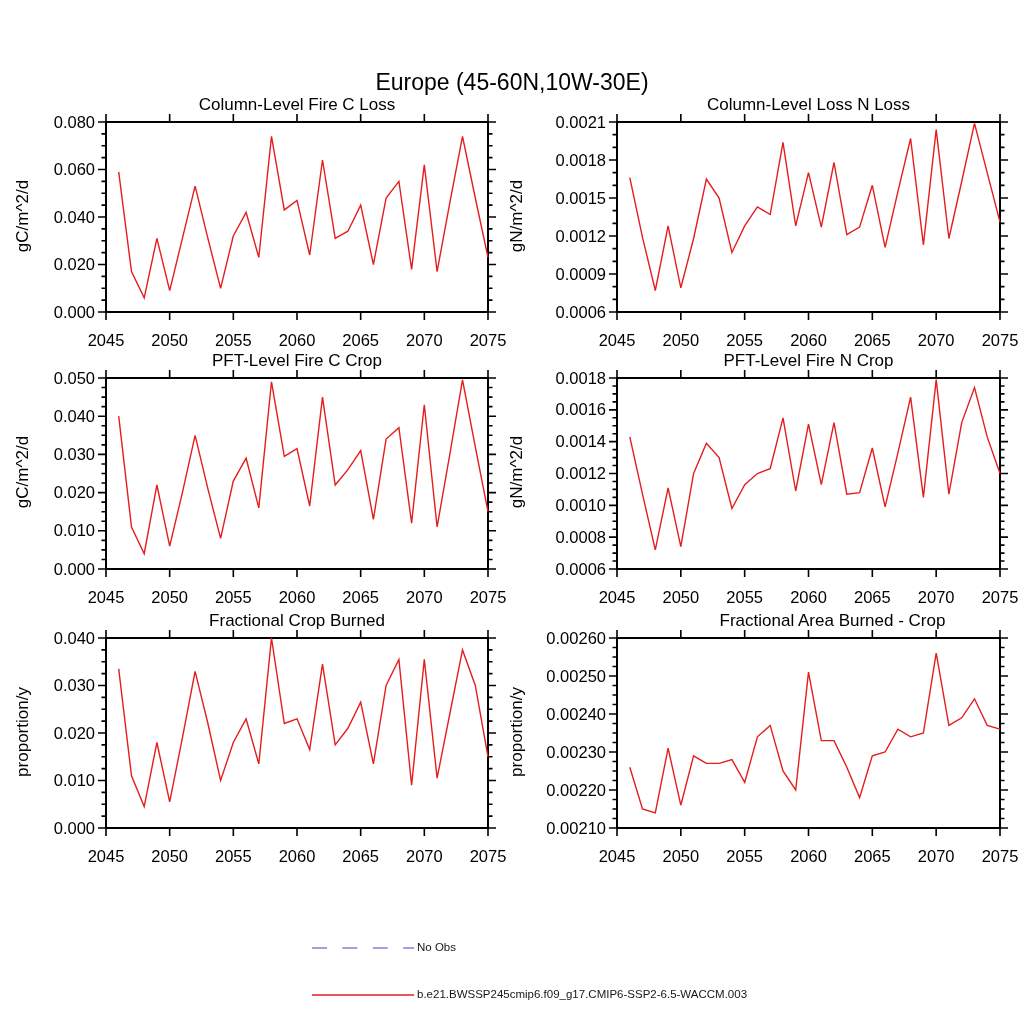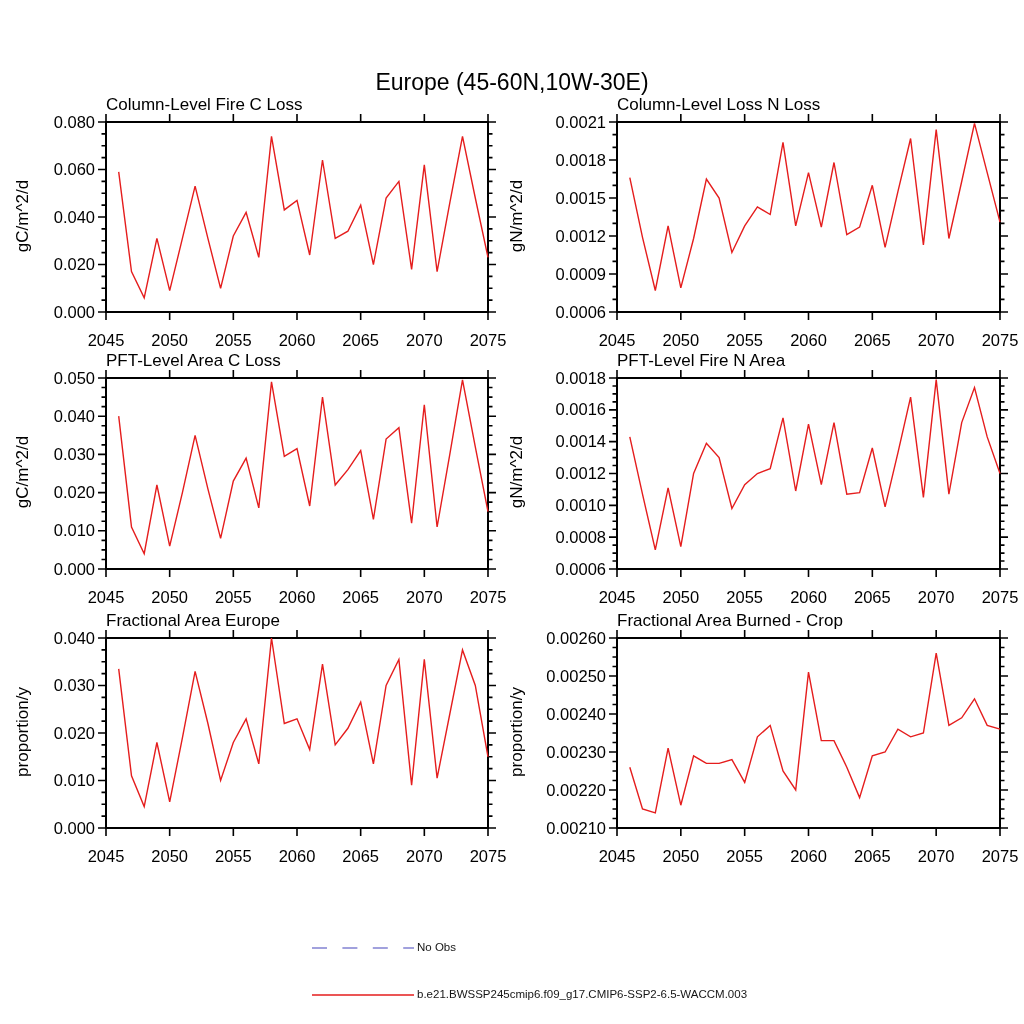--- a/index.html
+++ b/index.html
@@ -1,20 +1,20 @@
 <!DOCTYPE html>
 <html><head>
 <meta charset="utf-8">
 <style>
   html,body{margin:0;padding:0;background:#fff;}
   body{width:1024px;height:1024px;font-family:"Liberation Sans",sans-serif;color:#000;}
   .page{position:relative;width:1024px;height:1024px;background:#ffffff;overflow:hidden;}
   .main-title{position:absolute;left:112px;top:49px;width:800px;text-align:center;
               font-size:23px;letter-spacing:0px;color:#000;margin-top:20px;}
-  .panel-title{position:absolute;text-align:left;font-size:17px;color:#000;white-space:nowrap;}
+  .panel-title{position:absolute;text-align:center;font-size:17px;color:#000;white-space:nowrap;}
   .ylab{position:absolute;width:200px;text-align:center;font-size:17px;color:#000;
         transform:rotate(-90deg);white-space:nowrap;}
   .plot-svg{position:absolute;overflow:visible;}
   .legend-svg{position:absolute;}
   .legend-label{position:absolute;font-size:11.5px;color:#151515;white-space:nowrap;}
 </style>
 </head>
 <body>
 
 <div class="page">
@@ -64,21 +64,21 @@
         <text x="67" y="171.5" text-anchor="end" font-size="16.5" font-family="&quot;Liberation Sans&quot;, sans-serif" fill="#000">0.0009</text>
         <text x="67" y="133.5" text-anchor="end" font-size="16.5" font-family="&quot;Liberation Sans&quot;, sans-serif" fill="#000">0.0012</text>
         <text x="67" y="95.49999999999999" text-anchor="end" font-size="16.5" font-family="&quot;Liberation Sans&quot;, sans-serif" fill="#000">0.0015</text>
         <text x="67" y="57.49999999999999" text-anchor="end" font-size="16.5" font-family="&quot;Liberation Sans&quot;, sans-serif" fill="#000">0.0018</text>
         <text x="67" y="19.5" text-anchor="end" font-size="16.5" font-family="&quot;Liberation Sans&quot;, sans-serif" fill="#000">0.0021</text>
         <polyline points="90.8,69.7 103.5,129.3 116.3,182.5 129.1,117.9 141.8,179.9 154.6,130.5 167.4,71.0 180.1,90.0 192.9,144.5 205.7,117.9 218.4,98.9 231.2,106.5 244.0,34.3 256.7,117.9 269.5,64.7 282.3,119.1 295.0,54.5 307.8,126.7 320.6,119.1 333.3,77.3 346.1,139.4 358.9,83.7 371.6,30.5 384.4,136.9 397.2,21.6 409.9,130.5 422.7,73.5 435.5,15.3 448.2,64.7 461.0,114.1" fill="none" stroke="#e51d1d" stroke-width="1.4"></polyline>
       </svg>
   </div>
 
   <div>
-    <div class="panel-title" style="left:106px;top:351px;width:382px">PFT-Level Area C Loss</div>
+    <div class="panel-title" style="left:106px;top:351px;width:382px">PFT-Level Fire C Crop</div>
     <div class="ylab" style="left:-77px;top:462px">gC/m^2/d</div>
     <svg class="plot-svg" width="478" height="247" viewBox="0 0 478 247" style="left: 28px; top: 364px;">
         <rect x="78" y="14" width="382" height="191" fill="none" stroke="#000000" stroke-width="2"></rect>
         <g>
           <path d="M78 14L78 6M78 205L78 213M141.66666666666666 14L141.66666666666666 6M141.66666666666666 205L141.66666666666666 213M205.33333333333331 14L205.33333333333331 6M205.33333333333331 205L205.33333333333331 213M269 14L269 6M269 205L269 213M332.66666666666663 14L332.66666666666663 6M332.66666666666663 205L332.66666666666663 213M396.33333333333337 14L396.33333333333337 6M396.33333333333337 205L396.33333333333337 213M460 14L460 6M460 205L460 213M78 205L70 205M460 205L468 205M78 166.79999999999998L70 166.79999999999998M460 166.79999999999998L468 166.79999999999998M78 128.6L70 128.6M460 128.6L468 128.6M78 90.40000000000002L70 90.40000000000002M460 90.40000000000002L468 90.40000000000002M78 52.20000000000001L70 52.20000000000001M460 52.20000000000001L468 52.20000000000001M78 14L70 14M460 14L468 14M78 195.45L73.5 195.45M460 195.45L464.5 195.45M78 185.9L73.5 185.9M460 185.9L464.5 185.9M78 176.35L73.5 176.35M460 176.35L464.5 176.35M78 157.25000000000003L73.5 157.25000000000003M460 157.25000000000003L464.5 157.25000000000003M78 147.70000000000002L73.5 147.70000000000002M460 147.70000000000002L464.5 147.70000000000002M78 138.15L73.5 138.15M460 138.15L464.5 138.15M78 119.05000000000001L73.5 119.05000000000001M460 119.05000000000001L464.5 119.05000000000001M78 109.5L73.5 109.5M460 109.5L464.5 109.5M78 99.95L73.5 99.95M460 99.95L464.5 99.95M78 80.85000000000001L73.5 80.85000000000001M460 80.85000000000001L464.5 80.85000000000001M78 71.30000000000001L73.5 71.30000000000001M460 71.30000000000001L464.5 71.30000000000001M78 61.75000000000001L73.5 61.75000000000001M460 61.75000000000001L464.5 61.75000000000001M78 42.65L73.5 42.65M460 42.65L464.5 42.65M78 33.100000000000016L73.5 33.100000000000016M460 33.100000000000016L464.5 33.100000000000016M78 23.550000000000008L73.5 23.550000000000008M460 23.550000000000008L464.5 23.550000000000008" stroke="#000000" stroke-width="1.6" fill="none"></path>
         </g>
         <text x="78" y="239" text-anchor="middle" font-size="16.5" font-family="&quot;Liberation Sans&quot;, sans-serif" fill="#000">2045</text>
         <text x="141.66666666666666" y="239" text-anchor="middle" font-size="16.5" font-family="&quot;Liberation Sans&quot;, sans-serif" fill="#000">2050</text>
         <text x="205.33333333333331" y="239" text-anchor="middle" font-size="16.5" font-family="&quot;Liberation Sans&quot;, sans-serif" fill="#000">2055</text>
         <text x="269" y="239" text-anchor="middle" font-size="16.5" font-family="&quot;Liberation Sans&quot;, sans-serif" fill="#000">2060</text>
@@ -89,21 +89,21 @@
         <text x="67" y="172.29999999999998" text-anchor="end" font-size="16.5" font-family="&quot;Liberation Sans&quot;, sans-serif" fill="#000">0.010</text>
         <text x="67" y="134.1" text-anchor="end" font-size="16.5" font-family="&quot;Liberation Sans&quot;, sans-serif" fill="#000">0.020</text>
         <text x="67" y="95.90000000000002" text-anchor="end" font-size="16.5" font-family="&quot;Liberation Sans&quot;, sans-serif" fill="#000">0.030</text>
         <text x="67" y="57.70000000000001" text-anchor="end" font-size="16.5" font-family="&quot;Liberation Sans&quot;, sans-serif" fill="#000">0.040</text>
         <text x="67" y="19.5" text-anchor="end" font-size="16.5" font-family="&quot;Liberation Sans&quot;, sans-serif" fill="#000">0.050</text>
         <polyline points="90.7,52.2 103.5,163.0 116.2,189.7 128.9,121.0 141.7,182.1 154.4,128.6 167.1,71.3 179.9,124.8 192.6,174.4 205.3,117.1 218.1,94.2 230.8,143.9 243.5,17.8 256.3,92.3 269.0,84.7 281.7,142.0 294.5,33.1 307.2,121.0 319.9,105.7 332.7,86.6 345.4,155.3 358.1,75.1 370.9,63.7 383.6,159.2 396.3,40.7 409.1,163.0 421.8,90.4 434.5,15.9 447.3,82.8 460.0,147.7" fill="none" stroke="#e51d1d" stroke-width="1.4"></polyline>
       </svg>
   </div>
 
   <div>
-    <div class="panel-title" style="left:617px;top:351px;width:383px">PFT-Level Fire N Area</div>
+    <div class="panel-title" style="left:617px;top:351px;width:383px">PFT-Level Fire N Crop</div>
     <div class="ylab" style="left:417px;top:462px">gN/m^2/d</div>
     <svg class="plot-svg" width="479" height="247" viewBox="0 0 479 247" style="left: 539px; top: 364px;">
         <rect x="78" y="14" width="383" height="191" fill="none" stroke="#000000" stroke-width="2"></rect>
         <g>
           <path d="M78 14L78 6M78 205L78 213M141.83333333333331 14L141.83333333333331 6M141.83333333333331 205L141.83333333333331 213M205.66666666666666 14L205.66666666666666 6M205.66666666666666 205L205.66666666666666 213M269.5 14L269.5 6M269.5 205L269.5 213M333.3333333333333 14L333.3333333333333 6M333.3333333333333 205L333.3333333333333 213M397.1666666666667 14L397.1666666666667 6M397.1666666666667 205L397.1666666666667 213M461 14L461 6M461 205L461 213M78 205L70 205M461 205L469 205M78 173.16666666666666L70 173.16666666666666M461 173.16666666666666L469 173.16666666666666M78 141.33333333333331L70 141.33333333333331M461 141.33333333333331L469 141.33333333333331M78 109.5L70 109.5M461 109.5L469 109.5M78 77.66666666666666L70 77.66666666666666M461 77.66666666666666L469 77.66666666666666M78 45.833333333333314L70 45.833333333333314M461 45.833333333333314L469 45.833333333333314M78 14L70 14M461 14L469 14M78 197.04166666666666L73.5 197.04166666666666M461 197.04166666666666L465.5 197.04166666666666M78 189.0833333333333L73.5 189.0833333333333M461 189.0833333333333L465.5 189.0833333333333M78 181.12499999999997L73.5 181.12499999999997M461 181.12499999999997L465.5 181.12499999999997M78 165.20833333333331L73.5 165.20833333333331M461 165.20833333333331L465.5 165.20833333333331M78 157.24999999999997L73.5 157.24999999999997M461 157.24999999999997L465.5 157.24999999999997M78 149.29166666666663L73.5 149.29166666666663M461 149.29166666666663L465.5 149.29166666666663M78 133.37499999999994L73.5 133.37499999999994M461 133.37499999999994L465.5 133.37499999999994M78 125.41666666666663L73.5 125.41666666666663M461 125.41666666666663L465.5 125.41666666666663M78 117.45833333333333L73.5 117.45833333333333M461 117.45833333333333L465.5 117.45833333333333M78 101.54166666666669L73.5 101.54166666666669M461 101.54166666666669L465.5 101.54166666666669M78 93.58333333333333L73.5 93.58333333333333M461 93.58333333333333L465.5 93.58333333333333M78 85.62499999999999L73.5 85.62499999999999M461 85.62499999999999L465.5 85.62499999999999M78 69.70833333333334L73.5 69.70833333333334M461 69.70833333333334L465.5 69.70833333333334M78 61.749999999999986L73.5 61.749999999999986M461 61.749999999999986L465.5 61.749999999999986M78 53.79166666666663L73.5 53.79166666666663M461 53.79166666666663L465.5 53.79166666666663M78 37.87499999999999L73.5 37.87499999999999M461 37.87499999999999L465.5 37.87499999999999M78 29.916666666666636L73.5 29.916666666666636M461 29.916666666666636L465.5 29.916666666666636M78 21.958333333333286L73.5 21.958333333333286M461 21.958333333333286L465.5 21.958333333333286" stroke="#000000" stroke-width="1.6" fill="none"></path>
         </g>
         <text x="78" y="239" text-anchor="middle" font-size="16.5" font-family="&quot;Liberation Sans&quot;, sans-serif" fill="#000">2045</text>
         <text x="141.83333333333331" y="239" text-anchor="middle" font-size="16.5" font-family="&quot;Liberation Sans&quot;, sans-serif" fill="#000">2050</text>
         <text x="205.66666666666666" y="239" text-anchor="middle" font-size="16.5" font-family="&quot;Liberation Sans&quot;, sans-serif" fill="#000">2055</text>
         <text x="269.5" y="239" text-anchor="middle" font-size="16.5" font-family="&quot;Liberation Sans&quot;, sans-serif" fill="#000">2060</text>
@@ -115,21 +115,21 @@
         <text x="67" y="146.83333333333331" text-anchor="end" font-size="16.5" font-family="&quot;Liberation Sans&quot;, sans-serif" fill="#000">0.0010</text>
         <text x="67" y="115" text-anchor="end" font-size="16.5" font-family="&quot;Liberation Sans&quot;, sans-serif" fill="#000">0.0012</text>
         <text x="67" y="83.16666666666666" text-anchor="end" font-size="16.5" font-family="&quot;Liberation Sans&quot;, sans-serif" fill="#000">0.0014</text>
         <text x="67" y="51.333333333333314" text-anchor="end" font-size="16.5" font-family="&quot;Liberation Sans&quot;, sans-serif" fill="#000">0.0016</text>
         <text x="67" y="19.5" text-anchor="end" font-size="16.5" font-family="&quot;Liberation Sans&quot;, sans-serif" fill="#000">0.0018</text>
         <polyline points="90.8,72.9 103.5,130.2 116.3,185.9 129.1,123.8 141.8,182.7 154.6,109.5 167.4,79.3 180.1,93.6 192.9,144.5 205.7,120.6 218.4,109.5 231.2,104.7 244.0,53.8 256.7,127.0 269.5,60.2 282.3,120.6 295.0,58.6 307.8,130.2 320.6,128.6 333.3,84.0 346.1,142.9 358.9,88.8 371.6,33.1 384.4,133.4 397.2,15.6 409.9,130.2 422.7,58.6 435.5,23.5 448.2,72.9 461.0,109.5" fill="none" stroke="#e51d1d" stroke-width="1.4"></polyline>
       </svg>
   </div>
 
   <div>
-    <div class="panel-title" style="left:106px;top:611px;width:382px">Fractional Area Europe</div>
+    <div class="panel-title" style="left:106px;top:611px;width:382px">Fractional Crop Burned</div>
     <div class="ylab" style="left:-77px;top:722px">proportion/y</div>
     <svg class="plot-svg" width="478" height="246" viewBox="0 0 478 246" style="left: 28px; top: 624px;">
         <rect x="78" y="14" width="382" height="190" fill="none" stroke="#000000" stroke-width="2"></rect>
         <g>
           <path d="M78 14L78 6M78 204L78 212M141.66666666666666 14L141.66666666666666 6M141.66666666666666 204L141.66666666666666 212M205.33333333333331 14L205.33333333333331 6M205.33333333333331 204L205.33333333333331 212M269 14L269 6M269 204L269 212M332.66666666666663 14L332.66666666666663 6M332.66666666666663 204L332.66666666666663 212M396.33333333333337 14L396.33333333333337 6M396.33333333333337 204L396.33333333333337 212M460 14L460 6M460 204L460 212M78 204L70 204M460 204L468 204M78 156.5L70 156.5M460 156.5L468 156.5M78 109L70 109M460 109L468 109M78 61.50000000000001L70 61.50000000000001M460 61.50000000000001L468 61.50000000000001M78 14L70 14M460 14L468 14M78 192.125L73.5 192.125M460 192.125L464.5 192.125M78 180.25000000000003L73.5 180.25000000000003M460 180.25000000000003L464.5 180.25000000000003M78 168.375L73.5 168.375M460 168.375L464.5 168.375M78 144.625L73.5 144.625M460 144.625L464.5 144.625M78 132.75L73.5 132.75M460 132.75L464.5 132.75M78 120.875L73.5 120.875M460 120.875L464.5 120.875M78 97.12500000000001L73.5 97.12500000000001M460 97.12500000000001L464.5 97.12500000000001M78 85.25L73.5 85.25M460 85.25L464.5 85.25M78 73.375L73.5 73.375M460 73.375L464.5 73.375M78 49.625L73.5 49.625M460 49.625L464.5 49.625M78 37.75000000000002L73.5 37.75000000000002M460 37.75000000000002L464.5 37.75000000000002M78 25.87500000000001L73.5 25.87500000000001M460 25.87500000000001L464.5 25.87500000000001" stroke="#000000" stroke-width="1.6" fill="none"></path>
         </g>
         <text x="78" y="238" text-anchor="middle" font-size="16.5" font-family="&quot;Liberation Sans&quot;, sans-serif" fill="#000">2045</text>
         <text x="141.66666666666666" y="238" text-anchor="middle" font-size="16.5" font-family="&quot;Liberation Sans&quot;, sans-serif" fill="#000">2050</text>
         <text x="205.33333333333331" y="238" text-anchor="middle" font-size="16.5" font-family="&quot;Liberation Sans&quot;, sans-serif" fill="#000">2055</text>
         <text x="269" y="238" text-anchor="middle" font-size="16.5" font-family="&quot;Liberation Sans&quot;, sans-serif" fill="#000">2060</text>
@@ -139,21 +139,21 @@
         <text x="67" y="209.5" text-anchor="end" font-size="16.5" font-family="&quot;Liberation Sans&quot;, sans-serif" fill="#000">0.000</text>
         <text x="67" y="162" text-anchor="end" font-size="16.5" font-family="&quot;Liberation Sans&quot;, sans-serif" fill="#000">0.010</text>
         <text x="67" y="114.5" text-anchor="end" font-size="16.5" font-family="&quot;Liberation Sans&quot;, sans-serif" fill="#000">0.020</text>
         <text x="67" y="67" text-anchor="end" font-size="16.5" font-family="&quot;Liberation Sans&quot;, sans-serif" fill="#000">0.030</text>
         <text x="67" y="19.5" text-anchor="end" font-size="16.5" font-family="&quot;Liberation Sans&quot;, sans-serif" fill="#000">0.040</text>
         <polyline points="90.7,44.9 103.5,151.8 116.2,182.6 128.9,118.5 141.7,177.9 154.4,113.8 167.1,47.3 179.9,99.5 192.6,156.5 205.3,118.5 218.1,94.8 230.8,139.9 243.5,14.0 256.3,99.5 269.0,94.8 281.7,125.6 294.5,40.1 307.2,120.9 319.9,104.3 332.7,78.1 345.4,139.9 358.1,61.5 370.9,35.4 383.6,161.3 396.3,35.4 409.1,154.1 421.8,90.0 434.5,25.9 447.3,61.5 460.0,132.8" fill="none" stroke="#e51d1d" stroke-width="1.4"></polyline>
       </svg>
   </div>
 
   <div>
-    <div class="panel-title" style="left:617px;top:611px;width:383px">Fractional Area Burned - Crop</div>
+    <div class="panel-title" style="left:641px;top:611px;width:383px">Fractional Area Burned - Crop</div>
     <div class="ylab" style="left:417px;top:722px">proportion/y</div>
     <svg class="plot-svg" width="479" height="246" viewBox="0 0 479 246" style="left: 539px; top: 624px;">
         <rect x="78" y="14" width="383" height="190" fill="none" stroke="#000000" stroke-width="2"></rect>
         <g>
           <path d="M78 14L78 6M78 204L78 212M141.83333333333331 14L141.83333333333331 6M141.83333333333331 204L141.83333333333331 212M205.66666666666666 14L205.66666666666666 6M205.66666666666666 204L205.66666666666666 212M269.5 14L269.5 6M269.5 204L269.5 212M333.3333333333333 14L333.3333333333333 6M333.3333333333333 204L333.3333333333333 212M397.1666666666667 14L397.1666666666667 6M397.1666666666667 204L397.1666666666667 212M461 14L461 6M461 204L461 212M78 204L70 204M461 204L469 204M78 165.99999999999991L70 165.99999999999991M461 165.99999999999991L469 165.99999999999991M78 127.99999999999997L70 127.99999999999997M461 127.99999999999997L469 127.99999999999997M78 90.00000000000004L70 90.00000000000004M461 90.00000000000004L469 90.00000000000004M78 51.999999999999936L70 51.999999999999936M461 51.999999999999936L469 51.999999999999936M78 14L70 14M461 14L469 14M78 194.4999999999999L73.5 194.4999999999999M461 194.4999999999999L465.5 194.4999999999999M78 184.99999999999994L73.5 184.99999999999994M461 184.99999999999994L465.5 184.99999999999994M78 175.50000000000003L73.5 175.50000000000003M461 175.50000000000003L465.5 175.50000000000003M78 156.4999999999998L73.5 156.4999999999998M461 156.4999999999998L465.5 156.4999999999998M78 146.99999999999986L73.5 146.99999999999986M461 146.99999999999986L465.5 146.99999999999986M78 137.49999999999991L73.5 137.49999999999991M461 137.49999999999991L465.5 137.49999999999991M78 118.50000000000003L73.5 118.50000000000003M461 118.50000000000003L465.5 118.50000000000003M78 108.99999999999991L73.5 108.99999999999991M461 108.99999999999991L465.5 108.99999999999991M78 99.49999999999982L73.5 99.49999999999982M461 99.49999999999982L465.5 99.49999999999982M78 80.49999999999993L73.5 80.49999999999993M461 80.49999999999993L465.5 80.49999999999993M78 70.99999999999999L73.5 70.99999999999999M461 70.99999999999999L465.5 70.99999999999999M78 61.50000000000004L73.5 61.50000000000004M461 61.50000000000004L465.5 61.50000000000004M78 42.49999999999983L73.5 42.49999999999983M461 42.49999999999983L465.5 42.49999999999983M78 32.999999999999886L73.5 32.999999999999886M461 32.999999999999886L465.5 32.999999999999886M78 23.499999999999943L73.5 23.499999999999943M461 23.499999999999943L465.5 23.499999999999943" stroke="#000000" stroke-width="1.6" fill="none"></path>
         </g>
         <text x="78" y="238" text-anchor="middle" font-size="16.5" font-family="&quot;Liberation Sans&quot;, sans-serif" fill="#000">2045</text>
         <text x="141.83333333333331" y="238" text-anchor="middle" font-size="16.5" font-family="&quot;Liberation Sans&quot;, sans-serif" fill="#000">2050</text>
         <text x="205.66666666666666" y="238" text-anchor="middle" font-size="16.5" font-family="&quot;Liberation Sans&quot;, sans-serif" fill="#000">2055</text>
         <text x="269.5" y="238" text-anchor="middle" font-size="16.5" font-family="&quot;Liberation Sans&quot;, sans-serif" fill="#000">2060</text>

